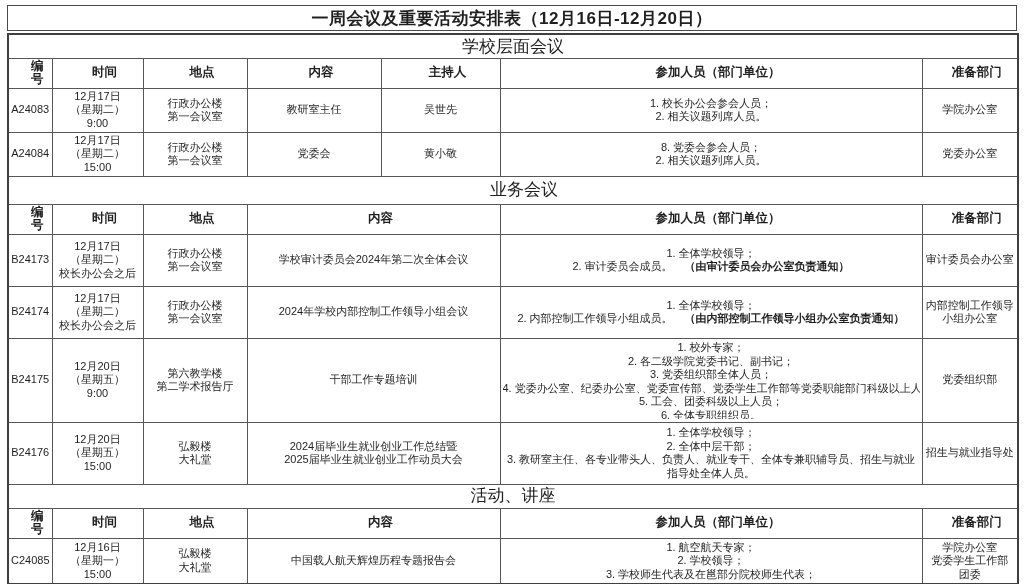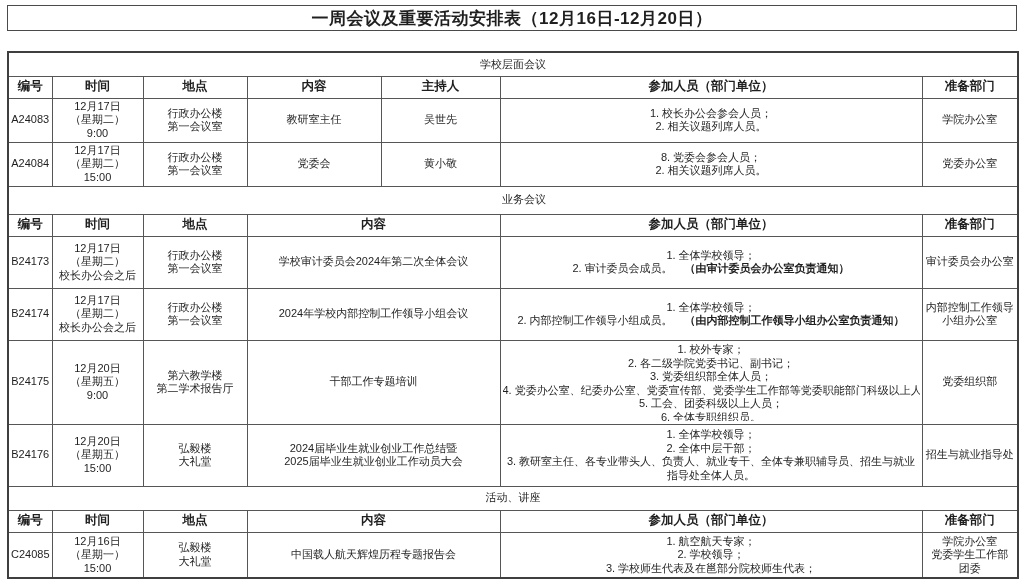--- a/index.html
+++ b/index.html
@@ -7,42 +7,42 @@
     width:1024px;height:584px;overflow:hidden;
     font-family:"Liberation Sans","DejaVu Sans",sans-serif;
     color:#1f1f1f;
   }
   .wrap{padding:5px 7px 0 7px;}
   .title-box{
     border:1px solid #4a4a4a;
     height:24px;
     display:flex;align-items:center;justify-content:center;
     font-size:17px;font-weight:700;
-    margin-bottom:20px;
+    margin-bottom:2px;
     letter-spacing:0.5px;
   }
   table.sched{
     width:1010px;
     border-collapse:collapse;
     table-layout:fixed;
     border:2px solid #3f3f3f;
   }
   table.sched td{
     border:1px solid #565656;
     box-sizing:border-box;
     font-size:11px;
     line-height:13.5px;
     text-align:center;
     vertical-align:middle;
     padding:1px 2px;
     overflow:hidden;
   }
-  tr.sec-band td{font-size:11px;height:24px;text-align:center;}
+  tr.sec-band td{font-size:17px;height:24px;text-align:center;}
   tr.sec-band.tall td{height:28px;padding-left:24px;}
-  tr.col-hdr td{font-weight:700;font-size:12.5px;height:22px;}
+  tr.col-hdr td{font-weight:700;font-size:12.5px;height:22px;padding-left:16px;}
   tr.h44 td{height:44px;}
   tr.h52 td{height:52px;}
   tr.h84 td{height:84px;}
   tr.h62 td{height:62px;}
   tr.h46 td{height:46px;}
   td.lt{text-align:left;padding:2px 4px 2px 6px;}
   .clip{height:78px;overflow:hidden;text-align:center;}
   .nw{white-space:nowrap;overflow:hidden;}
   .b{font-weight:700;margin-left:12px;}
 </style>

